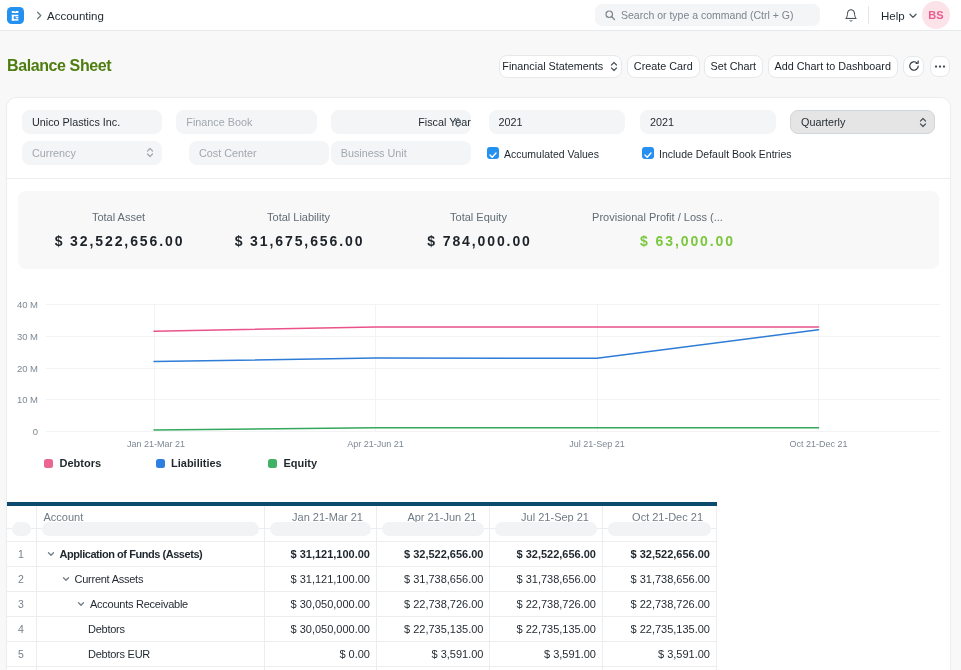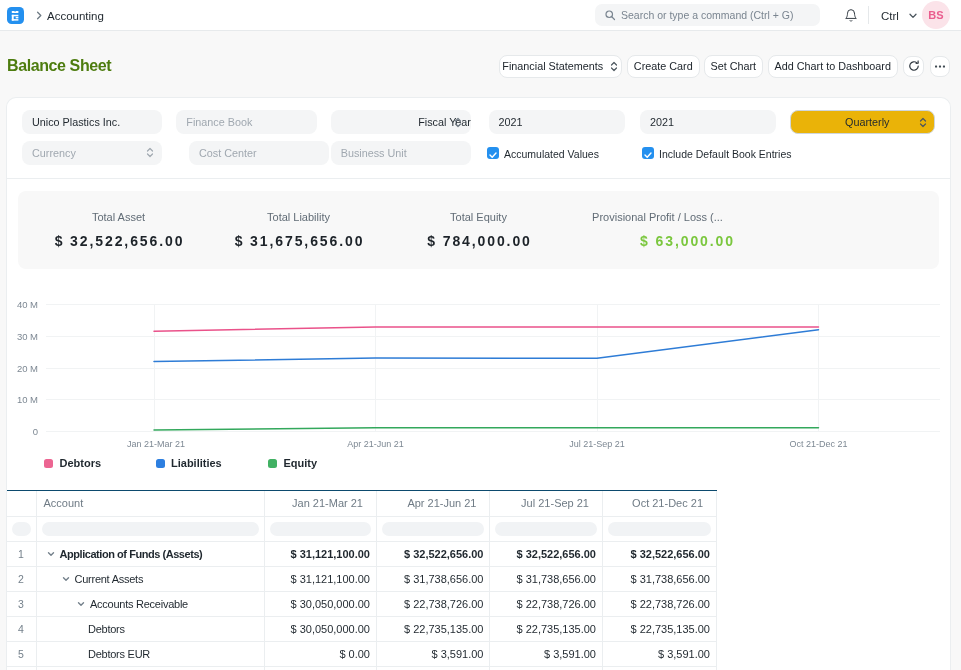--- a/index.html
+++ b/index.html
@@ -104,21 +104,21 @@
       <circle cx="10.5" cy="10.5" r="6.5"></circle>
       <path d="M15.5 15.5 L21 21" stroke-linecap="round"></path>
     </svg>
   <span>Search or type a command (Ctrl + G)</span>
 </div>
 <svg id="bell" width="14" height="15" viewBox="0 0 24 24" fill="none" stroke="#343c44" stroke-width="1.7" stroke-linecap="round" stroke-linejoin="round">
     <path d="M18 8A6 6 0 0 0 6 8c0 7-3 9-3 9h18s-3-2-3-9"></path>
     <path d="M13.73 21a2 2 0 0 1-3.46 0"></path>
   </svg>
 <div id="navdiv"></div>
-<div id="help">Ctrl</div>
+<div id="help">Help</div>
 <svg id="helpchev" width="8" height="6" viewBox="0 0 8 6">
     <path d="M1 1.2 L4 4.4 L7 1.2" stroke="#4d575f" stroke-width="1.3" fill="none" stroke-linecap="round" stroke-linejoin="round"></path>
   </svg>
 <div id="avatar">BS</div>
 
 <div id="phead"></div>
 <div id="title">Balance Sheet</div>
 <div class="btn" style="left:498.5px; width:123.5px;">Financial Statements
   <svg style="margin-left:7px" width="8" height="11" viewBox="0 0 8 11" fill="none" stroke="#4d575f" stroke-width="1.2" stroke-linecap="round" stroke-linejoin="round">
       <path d="M1.5 4 L4 1.5 L6.5 4"></path>
@@ -143,21 +143,21 @@
   </div>
 
 <div id="main"></div>
 <div id="filters"></div>
 
 <div class="fin" style="left:22px; top:110px;">Unico Plastics Inc.</div>
 <div class="fin ph" style="left:176.3px; top:110px;">Finance Book</div>
 <div class="fin" style="left:330.7px; top:110px;text-align:right;">Fiscal Year</div>
 <div class="fin" style="left:488.5px; top:110px; width:136px;">2021</div>
 <div class="fin" style="left:640px; top:110px; width:136px;">2021</div>
-<div class="fin" style="left:790px; top:110px; background:#eab308; border:1px solid #cfd6db; width:144.5px; line-height:22px; text-align:center;">Quarterly</div>
+<div class="fin" style="left:790px; top:110px; background:#e5e5e5; border:1px solid #cfd6db; width:144.5px; line-height:22px; ">Quarterly</div>
 
 <div class="fin ph" style="left:22px; top:140.5px;">Currency</div>
 <div class="fin ph" style="left:189px; top:140.5px;">Cost Center</div>
 <div class="fin ph" style="left:330.7px; top:140.5px;">Business Unit</div>
 
 <svg class="abs" style="left:453.5px; top:117px;" width="8" height="11" viewBox="0 0 8 11" fill="none" stroke="#717b85" stroke-width="1.2" stroke-linecap="round" stroke-linejoin="round">
     <path d="M1.5 4 L4 1.5 L6.5 4"></path>
     <path d="M1.5 7 L4 9.5 L6.5 7"></path>
   </svg>
 <svg class="abs" style="left:146px; top:147px;" width="8" height="11" viewBox="0 0 8 11" fill="none" stroke="#a0a8b0" stroke-width="1.2" stroke-linecap="round" stroke-linejoin="round">
@@ -226,21 +226,21 @@
 
 <div class="lgsq" style="left:44px; background:#ec6592;"></div>
 <div class="lgtx" style="left:59.5px;">Debtors</div>
 <div class="lgsq" style="left:155.8px; background:#2d7fe0;"></div>
 <div class="lgtx" style="left:171px;">Liabilities</div>
 <div class="lgsq" style="left:268px; background:#41b163;"></div>
 <div class="lgtx" style="left:283.5px;">Equity</div>
 
 <div id="tbl">
 
-  <div class="trow" style="top:0; height:27px; border-top:1px solid #0c4a6e;">
+  <div class="trow" style="top:12px; height:27px; border-top:4px solid #0c4a6e;">
     <div class="tc c0 hcell"></div>
     <div class="tc c1 hcell" style="padding-left:7px;">Account</div>
     <div class="tc c2 hcell num">Jan 21-Mar 21</div>
     <div class="tc c3 hcell num">Apr 21-Jun 21</div>
     <div class="tc c4 hcell num">Jul 21-Sep 21</div>
     <div class="tc c5 hcell num">Oct 21-Dec 21</div>
   </div>
 
   <div class="trow" style="top:27px; height:25.5px;">
     <div class="tc c0">

